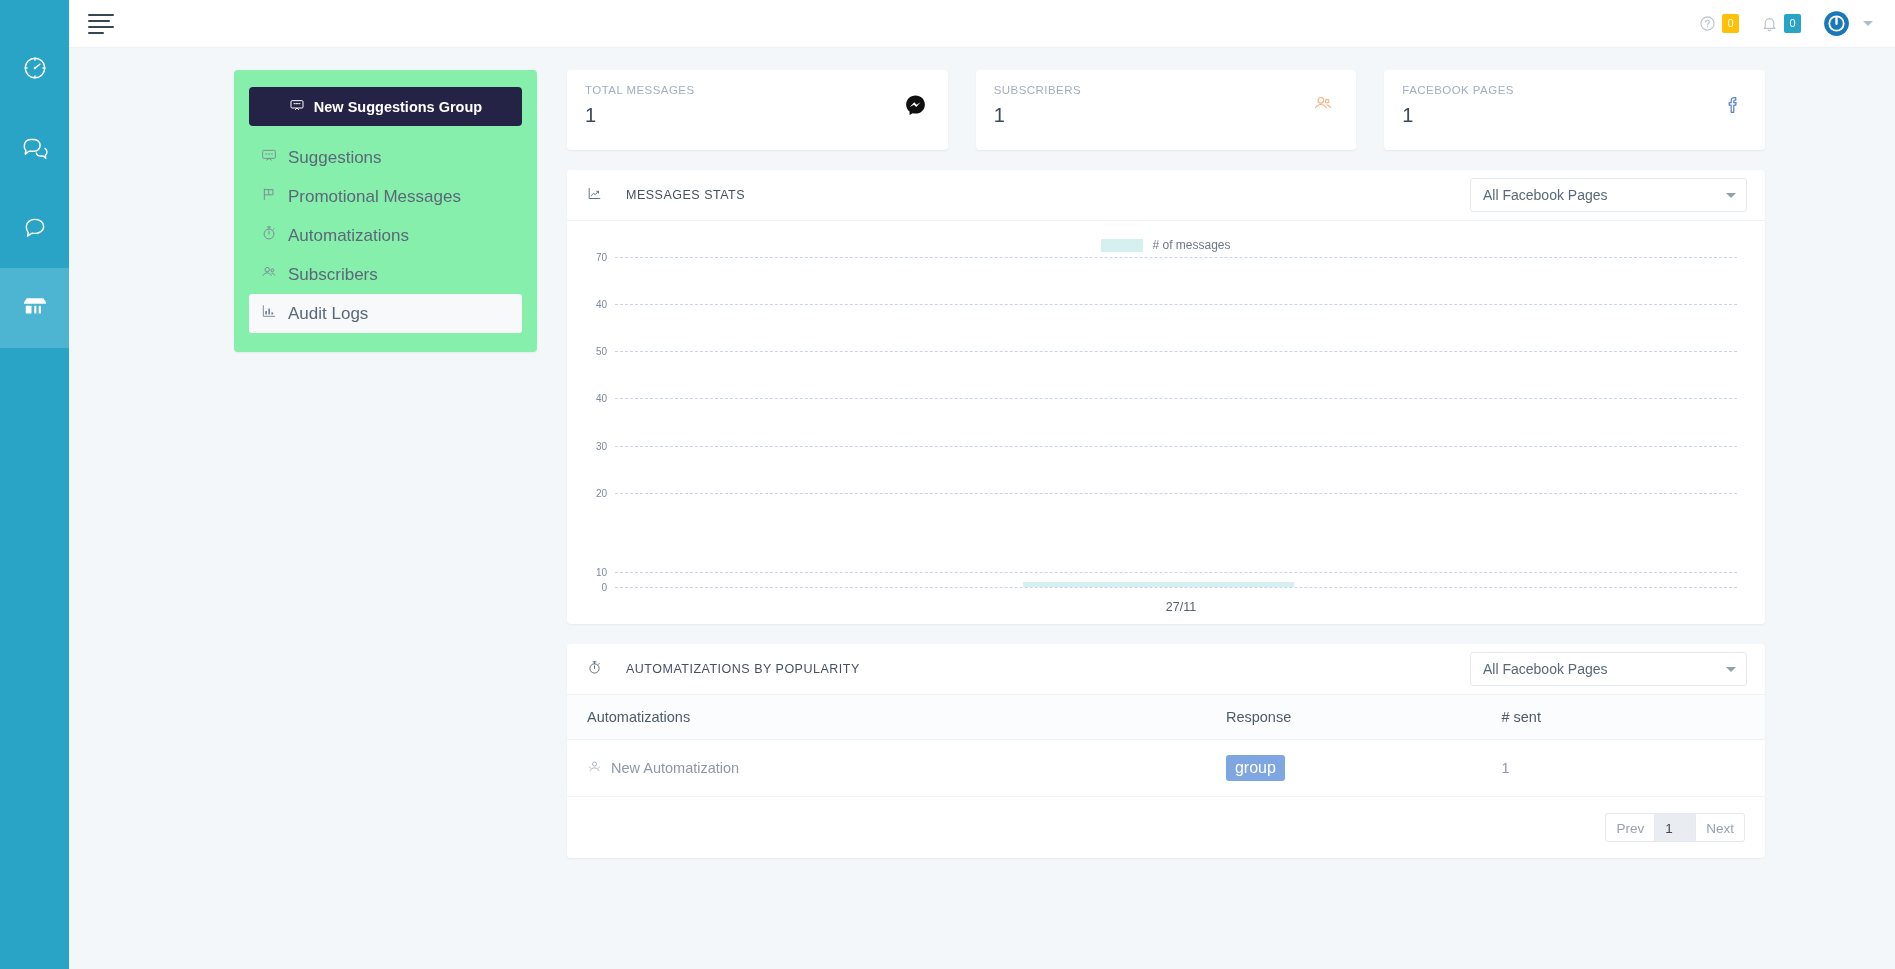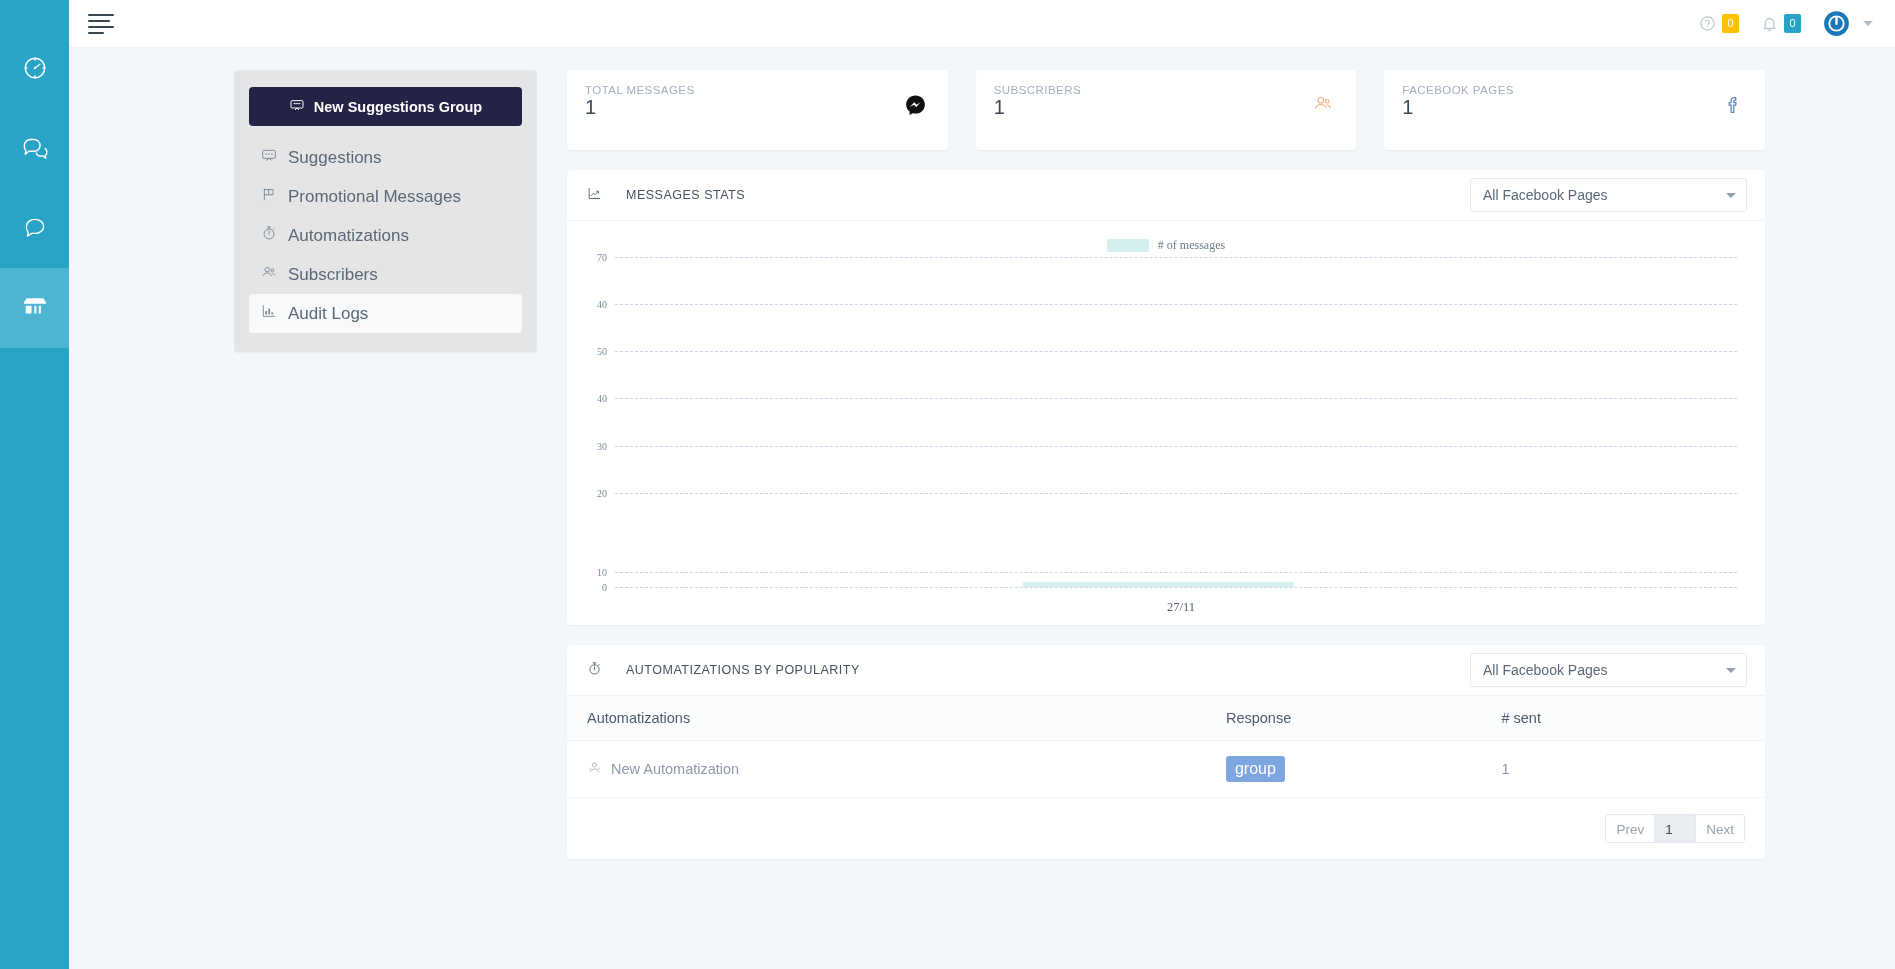--- a/index.html
+++ b/index.html
@@ -73,21 +73,21 @@
     display: flex;
   }
   .content-inner {
     display: flex; gap: 0; width: 100%;
     padding-left: 165px; padding-right: 130px;
   }
 
   
   .menu-card {
     width: 303px; min-width: 303px;
-    background: #e5e5e5; border-radius: 4px;
+    background: #86efac; border-radius: 4px;
     box-shadow: 0 1px 2px rgba(40,60,90,.07);
     padding: 17px 15px 31px 15px;
     height: 282px;
     margin-right: 30px;
   }
   .new-group-btn {
     background: #242346; color: #fff;
     border-radius: 4px; height: 39px;
     display: flex; align-items: center; justify-content: center; gap: 9px;
     font-size: 14.5px; font-weight: bold; cursor: pointer;
@@ -107,21 +107,21 @@
 
   .stats-row { display: flex; gap: 28px; margin-bottom: 20px; }
   .stat-card {
     flex: 1; background: #fff; border-radius: 4px;
     box-shadow: 0 1px 2px rgba(40,60,90,.07);
     height: 80px; padding: 14px 22px 0 18px;
     display: flex; align-items: flex-start; justify-content: space-between;
   }
   .stat-label {
     font-size: 11.5px; letter-spacing: .45px;
-    color: #a3afc0; 
+    color: #a3afc0; margin-bottom: 8px;
   }
   .stat-value { font-size: 20px; color: #3b4a5a; }
   .stat-icon { padding-top: 10px; }
 
   
   .panel {
     background: #fff; border-radius: 4px;
     box-shadow: 0 1px 2px rgba(40,60,90,.07);
     margin-bottom: 20px;
   }
@@ -141,21 +141,21 @@
     font-size: 14px; color: #5a6878; cursor: pointer;
   }
   .select-box .sv { flex: 1; }
   .sel-caret {
     width: 0; height: 0;
     border-left: 5px solid transparent; border-right: 5px solid transparent;
     border-top: 5px solid #90a0b0;
   }
 
   
-  .chart-wrap { padding: 14px 18px 10px 18px; position: relative; font-family: Liberation Serif, serif; }
+  .chart-wrap { padding: 14px 18px 10px 18px; position: relative; }
   .chart-legend {
     display: flex; align-items: center; justify-content: center;
     gap: 9px; font-size: 12px; color: #6b7888;
     height: 20px; margin-bottom: 2px;
   }
   .legend-swatch { width: 42px; height: 13px; background: #d6f0ef; }
   .plot {
     position: relative; height: 330px;
     margin-left: 30px;
   }

